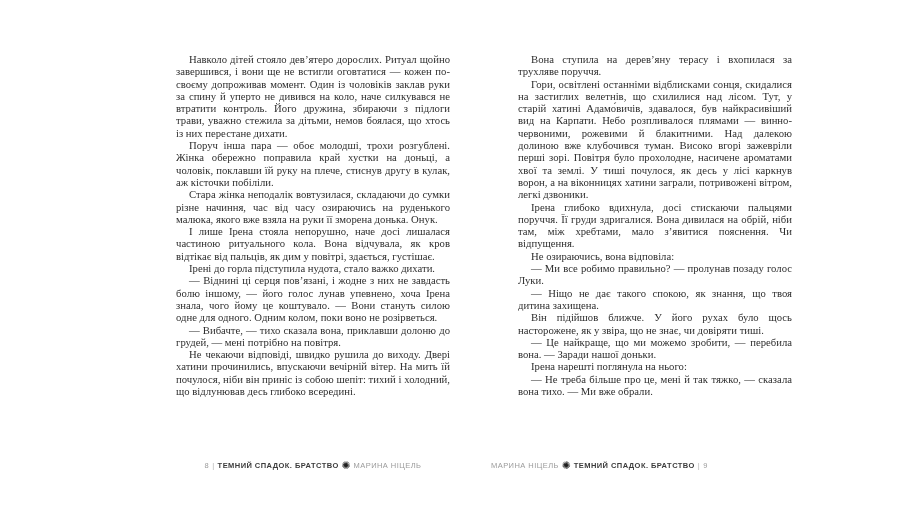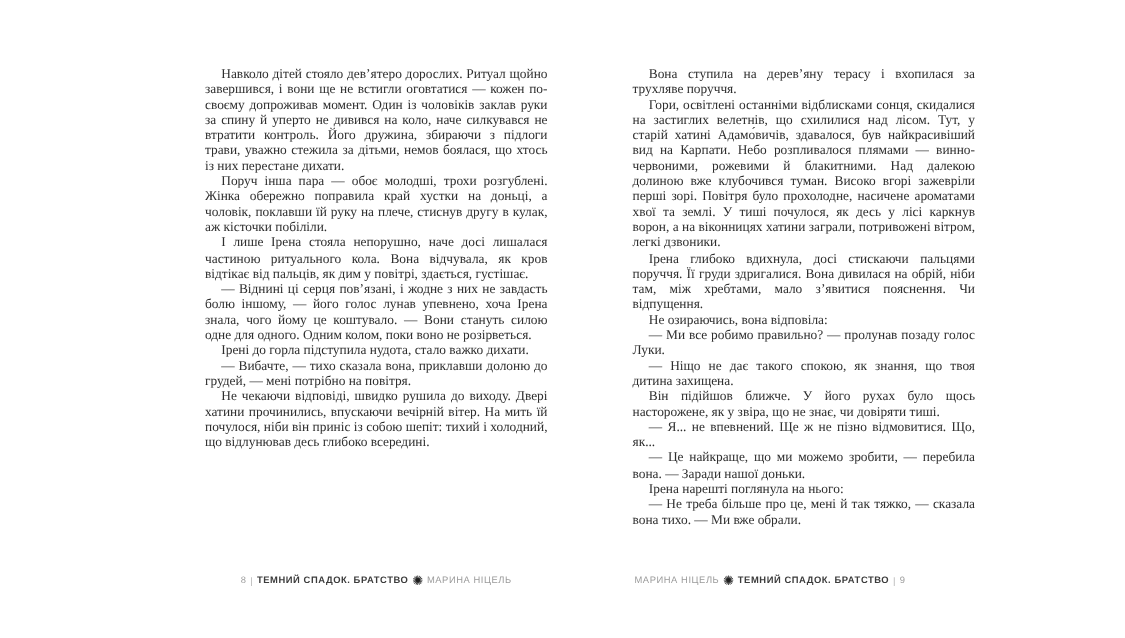--- a/index.html
+++ b/index.html
@@ -2,21 +2,21 @@
 <html lang="uk"><head>
 <meta charset="utf-8">
 <style>
   html, body { margin: 0; padding: 0; }
   body {
     width: 900px; height: 510px;
     background: #ffffff;
     position: relative;
     overflow: hidden;
   }
-  .book-spread { position: absolute; inset: 0; }
+  .book-spread { position: absolute; inset: 0; margin-left: 12px; }
   .text-col {
     position: absolute;
     top: 53px;
     width: 274px;
     font-family: "Liberation Serif", serif;
     font-size: 10.7px;
     line-height: 12.3px;
     color: #2e2e2e;
     text-align: justify;
     hyphens: auto;
@@ -28,57 +28,57 @@
     position: absolute;
     top: 459px;
     width: 274px;
     font-family: "Liberation Sans", sans-serif;
     font-size: 7.5px;
     letter-spacing: 0.45px;
     color: #9b9b9b;
     white-space: nowrap;
   }
   #left-footer  { left: 164px; text-align: center; }
-  #right-footer { left: 479px; text-align: center; }
+  #right-footer { left: 479px; text-align: left; }
   .footer .book-title { font-weight: 700; color: #3c3c3c; }
   .footer .page-num { color: #9b9b9b; }
   .footer .sep { color: #b3b3b3; padding: 0 3px; font-weight: 300; }
   .footer .ornament {
     color: #1e1e1e;
     font-size: 10.5px;
     letter-spacing: 0;
     vertical-align: -1.5px;
     padding: 0 3px;
     font-family: "DejaVu Sans", sans-serif;
   }
 </style>
 </head>
 <body>
 
 <div class="book-spread">
 
   <div class="text-col" id="left-col">
     <p>Навколо дітей стояло дев’ятеро дорослих. Ритуал щойно завершився, і вони ще не встигли оговтатися — кожен по-своєму допроживав момент. Один із чоловіків заклав руки за спину й уперто не дивився на коло, наче силкувався не втратити контроль. Його дружина, збираючи з підлоги трави, уважно стежила за дітьми, немов боялася, що хтось із них перестане дихати.</p>
     <p>Поруч інша пара — обоє молодші, трохи розгублені. Жінка обережно поправила край хустки на доньці, а чоловік, поклавши їй руку на плече, стиснув другу в кулак, аж кісточки побіліли.</p>
+    <p>Стара жінка неподалік вовтузилася, складаючи до сумки різне начиння, час від часу озираючись на руденького малюка, якого вже взяла на руки її зморена донька. Онук.</p>
     <p>І лише Ірена стояла непорушно, наче досі лишалася частиною ритуального кола. Вона відчувала, як кров відтікає від пальців, як дим у повітрі, здається, густішає.</p>
+    <p>Ірені до горла підступила нудота, стало важко дихати.</p>
     <p>— Віднині ці серця пов’язані, і жодне з них не завдасть болю іншому, — його голос лунав упевнено, хоча Ірена знала, чого йому це коштувало. — Вони стануть силою одне для одного. Одним колом, поки воно не розірветься.</p>
-    <p>Ірені до горла підступила нудота, стало важко дихати.</p>
     <p>— Вибачте, — тихо сказала вона, приклавши долоню до грудей, — мені потрібно на повітря.</p>
     <p>Не чекаючи відповіді, швидко рушила до виходу. Двері хатини прочинились, впускаючи вечірній вітер. На мить їй почулося, ніби він приніс із собою шепіт: тихий і холодний, що відлунював десь глибоко всередині.</p>
   </div>
 
   <div class="text-col" id="right-col">
     <p>Вона ступила на дерев’яну терасу і вхопилася за трухляве поруччя.</p>
     <p>Гори, освітлені останніми відблисками сонця, скидалися на застиглих велетнів, що схилилися над лісом. Тут, у старій хатині Адамо́вичів, здавалося, був найкрасивіший вид на Карпати. Небо розпливалося плямами — винно-червоними, рожевими й блакитними. Над далекою долиною вже клубочився туман. Високо вгорі зажевріли перші зорі. Повітря було прохолодне, насичене ароматами хвої та землі. У тиші почулося, як десь у лісі каркнув ворон, а на віконницях хатини заграли, потривожені вітром, легкі дзвоники.</p>
     <p>Ірена глибоко вдихнула, досі стискаючи пальцями поруччя. Її груди здригалися. Вона дивилася на обрій, ніби там, між хребтами, мало з’явитися пояснення. Чи відпущення.</p>
     <p>Не озираючись, вона відповіла:</p>
     <p>— Ми все робимо правильно? — пролунав позаду голос Луки.</p>
     <p>— Ніщо не дає такого спокою, як знання, що твоя дитина захищена.</p>
     <p>Він підійшов ближче. У його рухах було щось насторожене, як у звіра, що не знає, чи довіряти тиші.</p>
-    <p>— Я... не впевнений. Ще ж не пізно відмовитися. Що, як...</p>
     <p>— Це найкраще, що ми можемо зробити, — перебила вона. — Заради нашої доньки.</p>
     <p>Ірена нарешті поглянула на нього:</p>
     <p>— Не треба більше про це, мені й так тяжко, — сказала вона тихо. — Ми вже обрали.</p>
   </div>
 
   <div class="footer" id="left-footer">
     <span class="page-num">8</span><span class="sep">|</span><span class="book-title">ТЕМНИЙ СПАДОК. БРАТСТВО</span><span class="ornament">✺</span><span class="author">МАРИНА НІЦЕЛЬ</span>
   </div>
 
   <div class="footer" id="right-footer">

